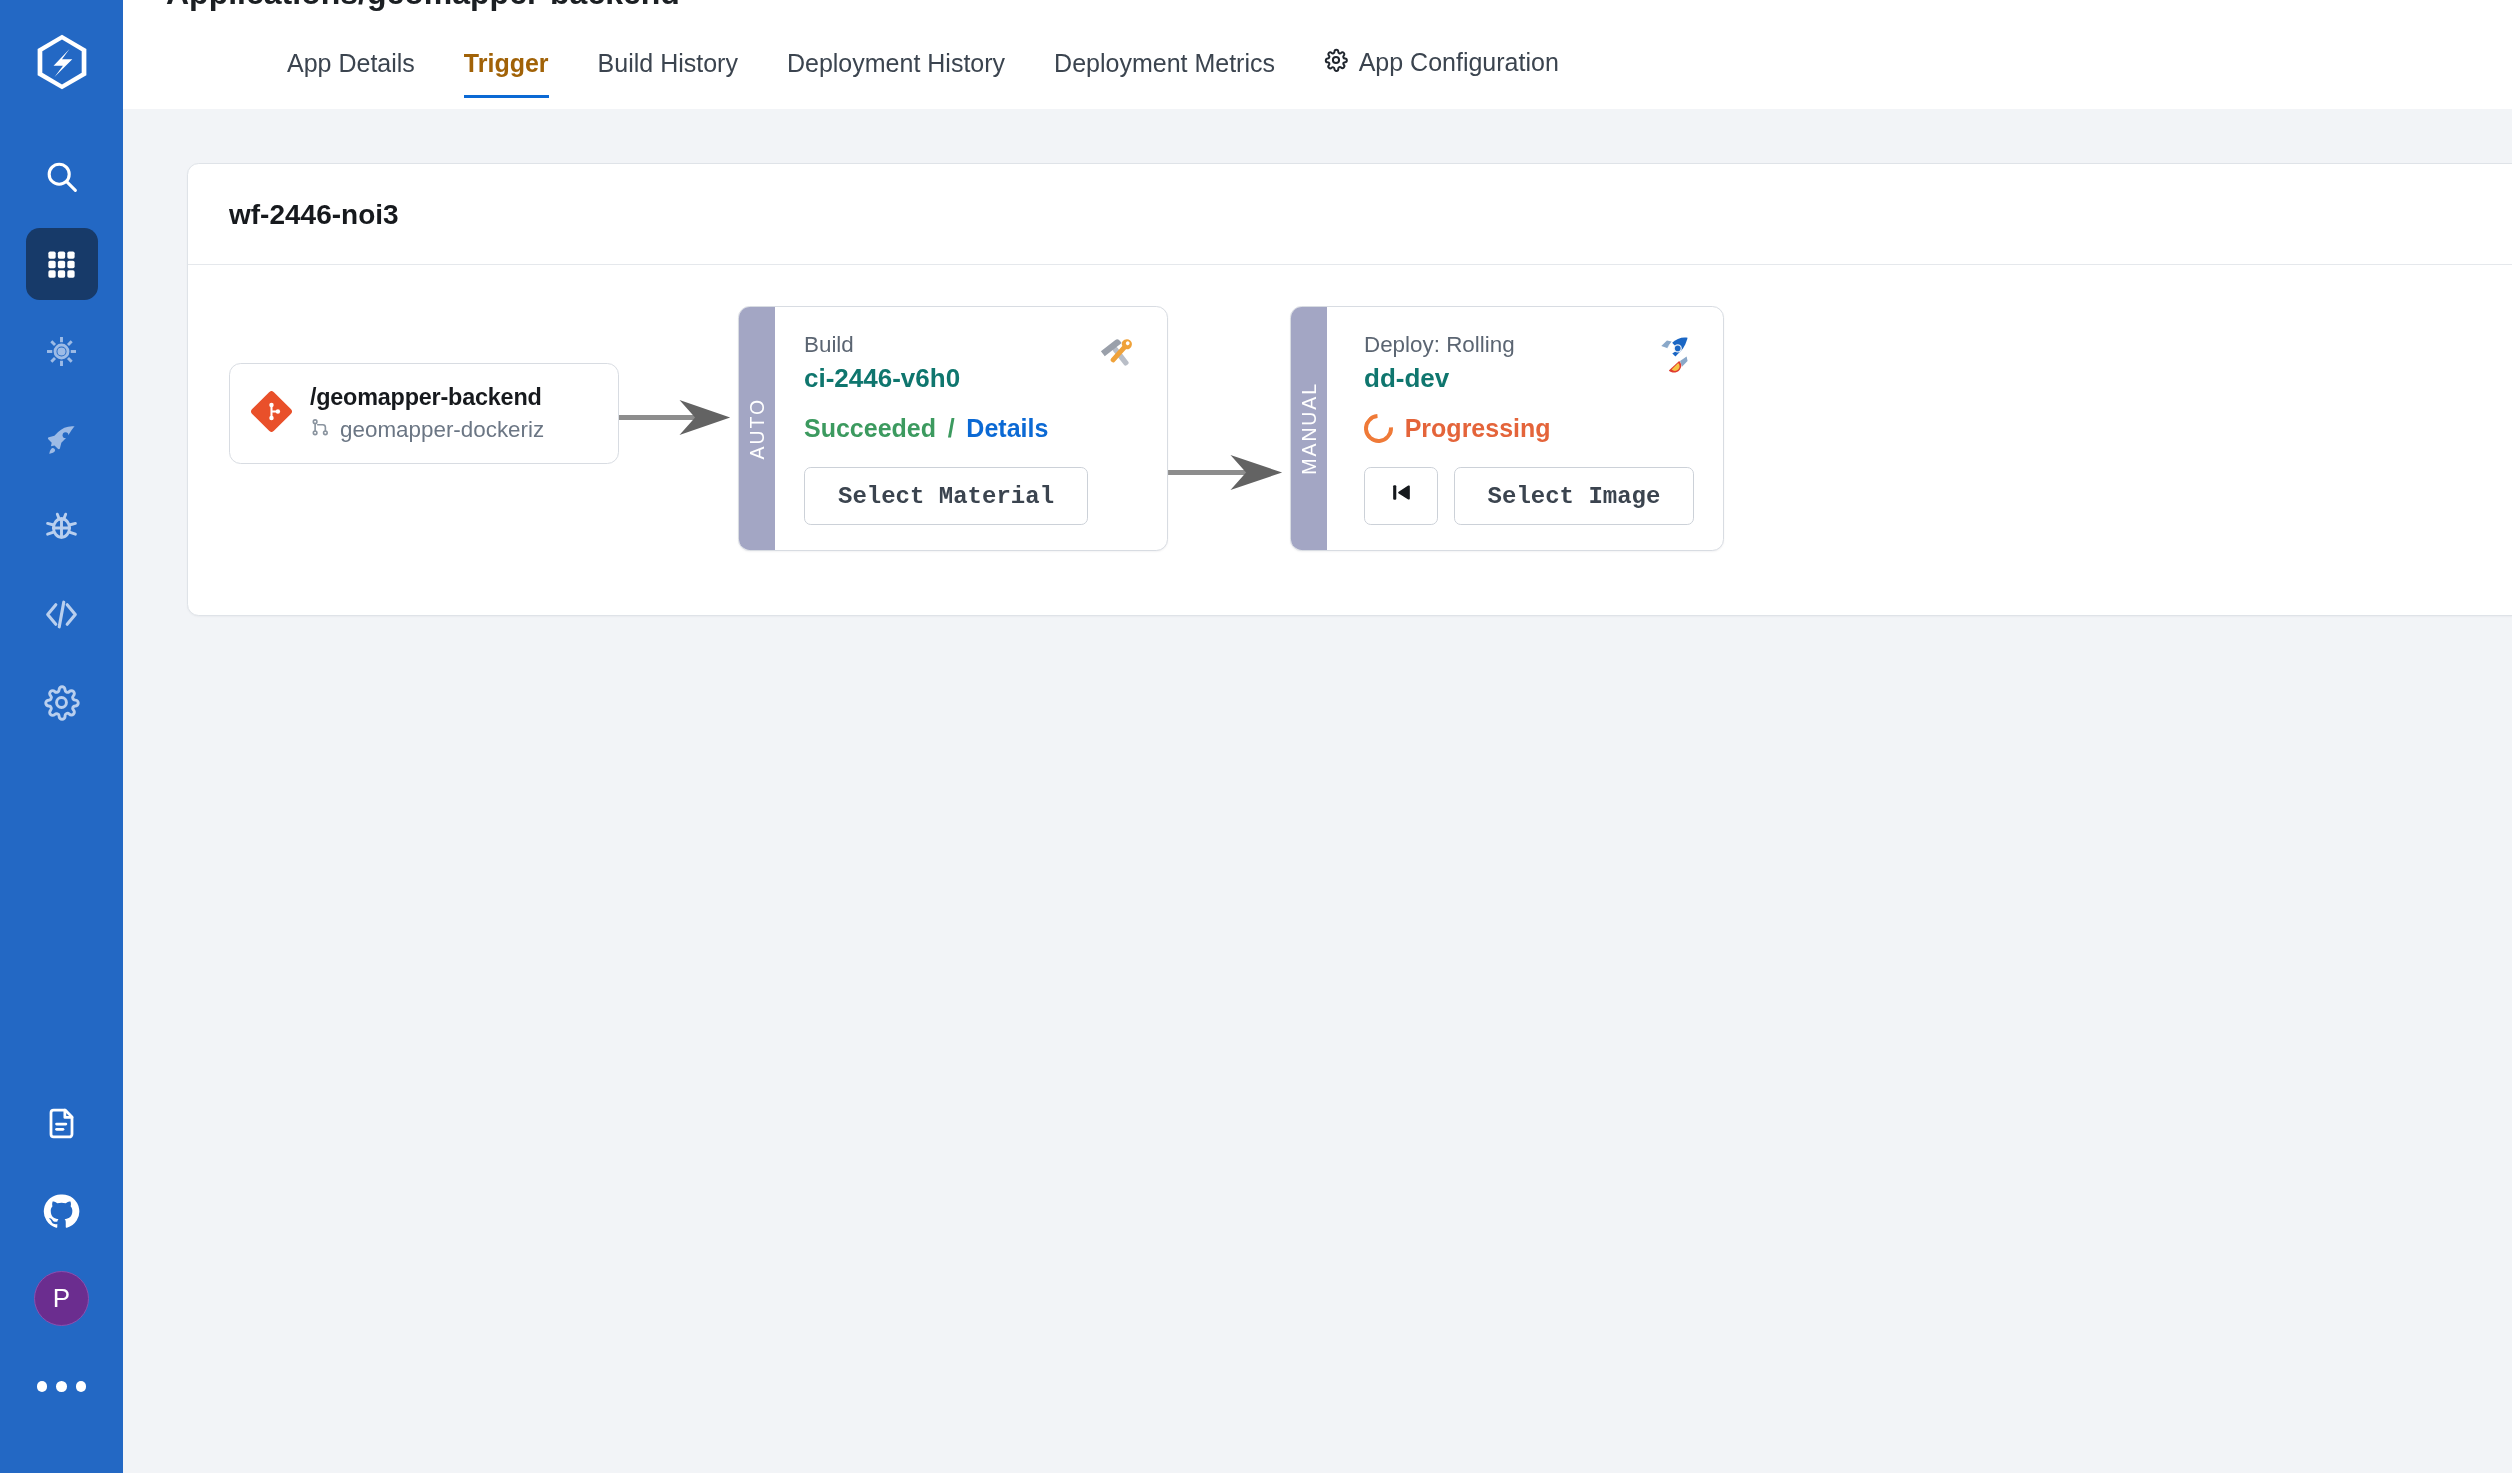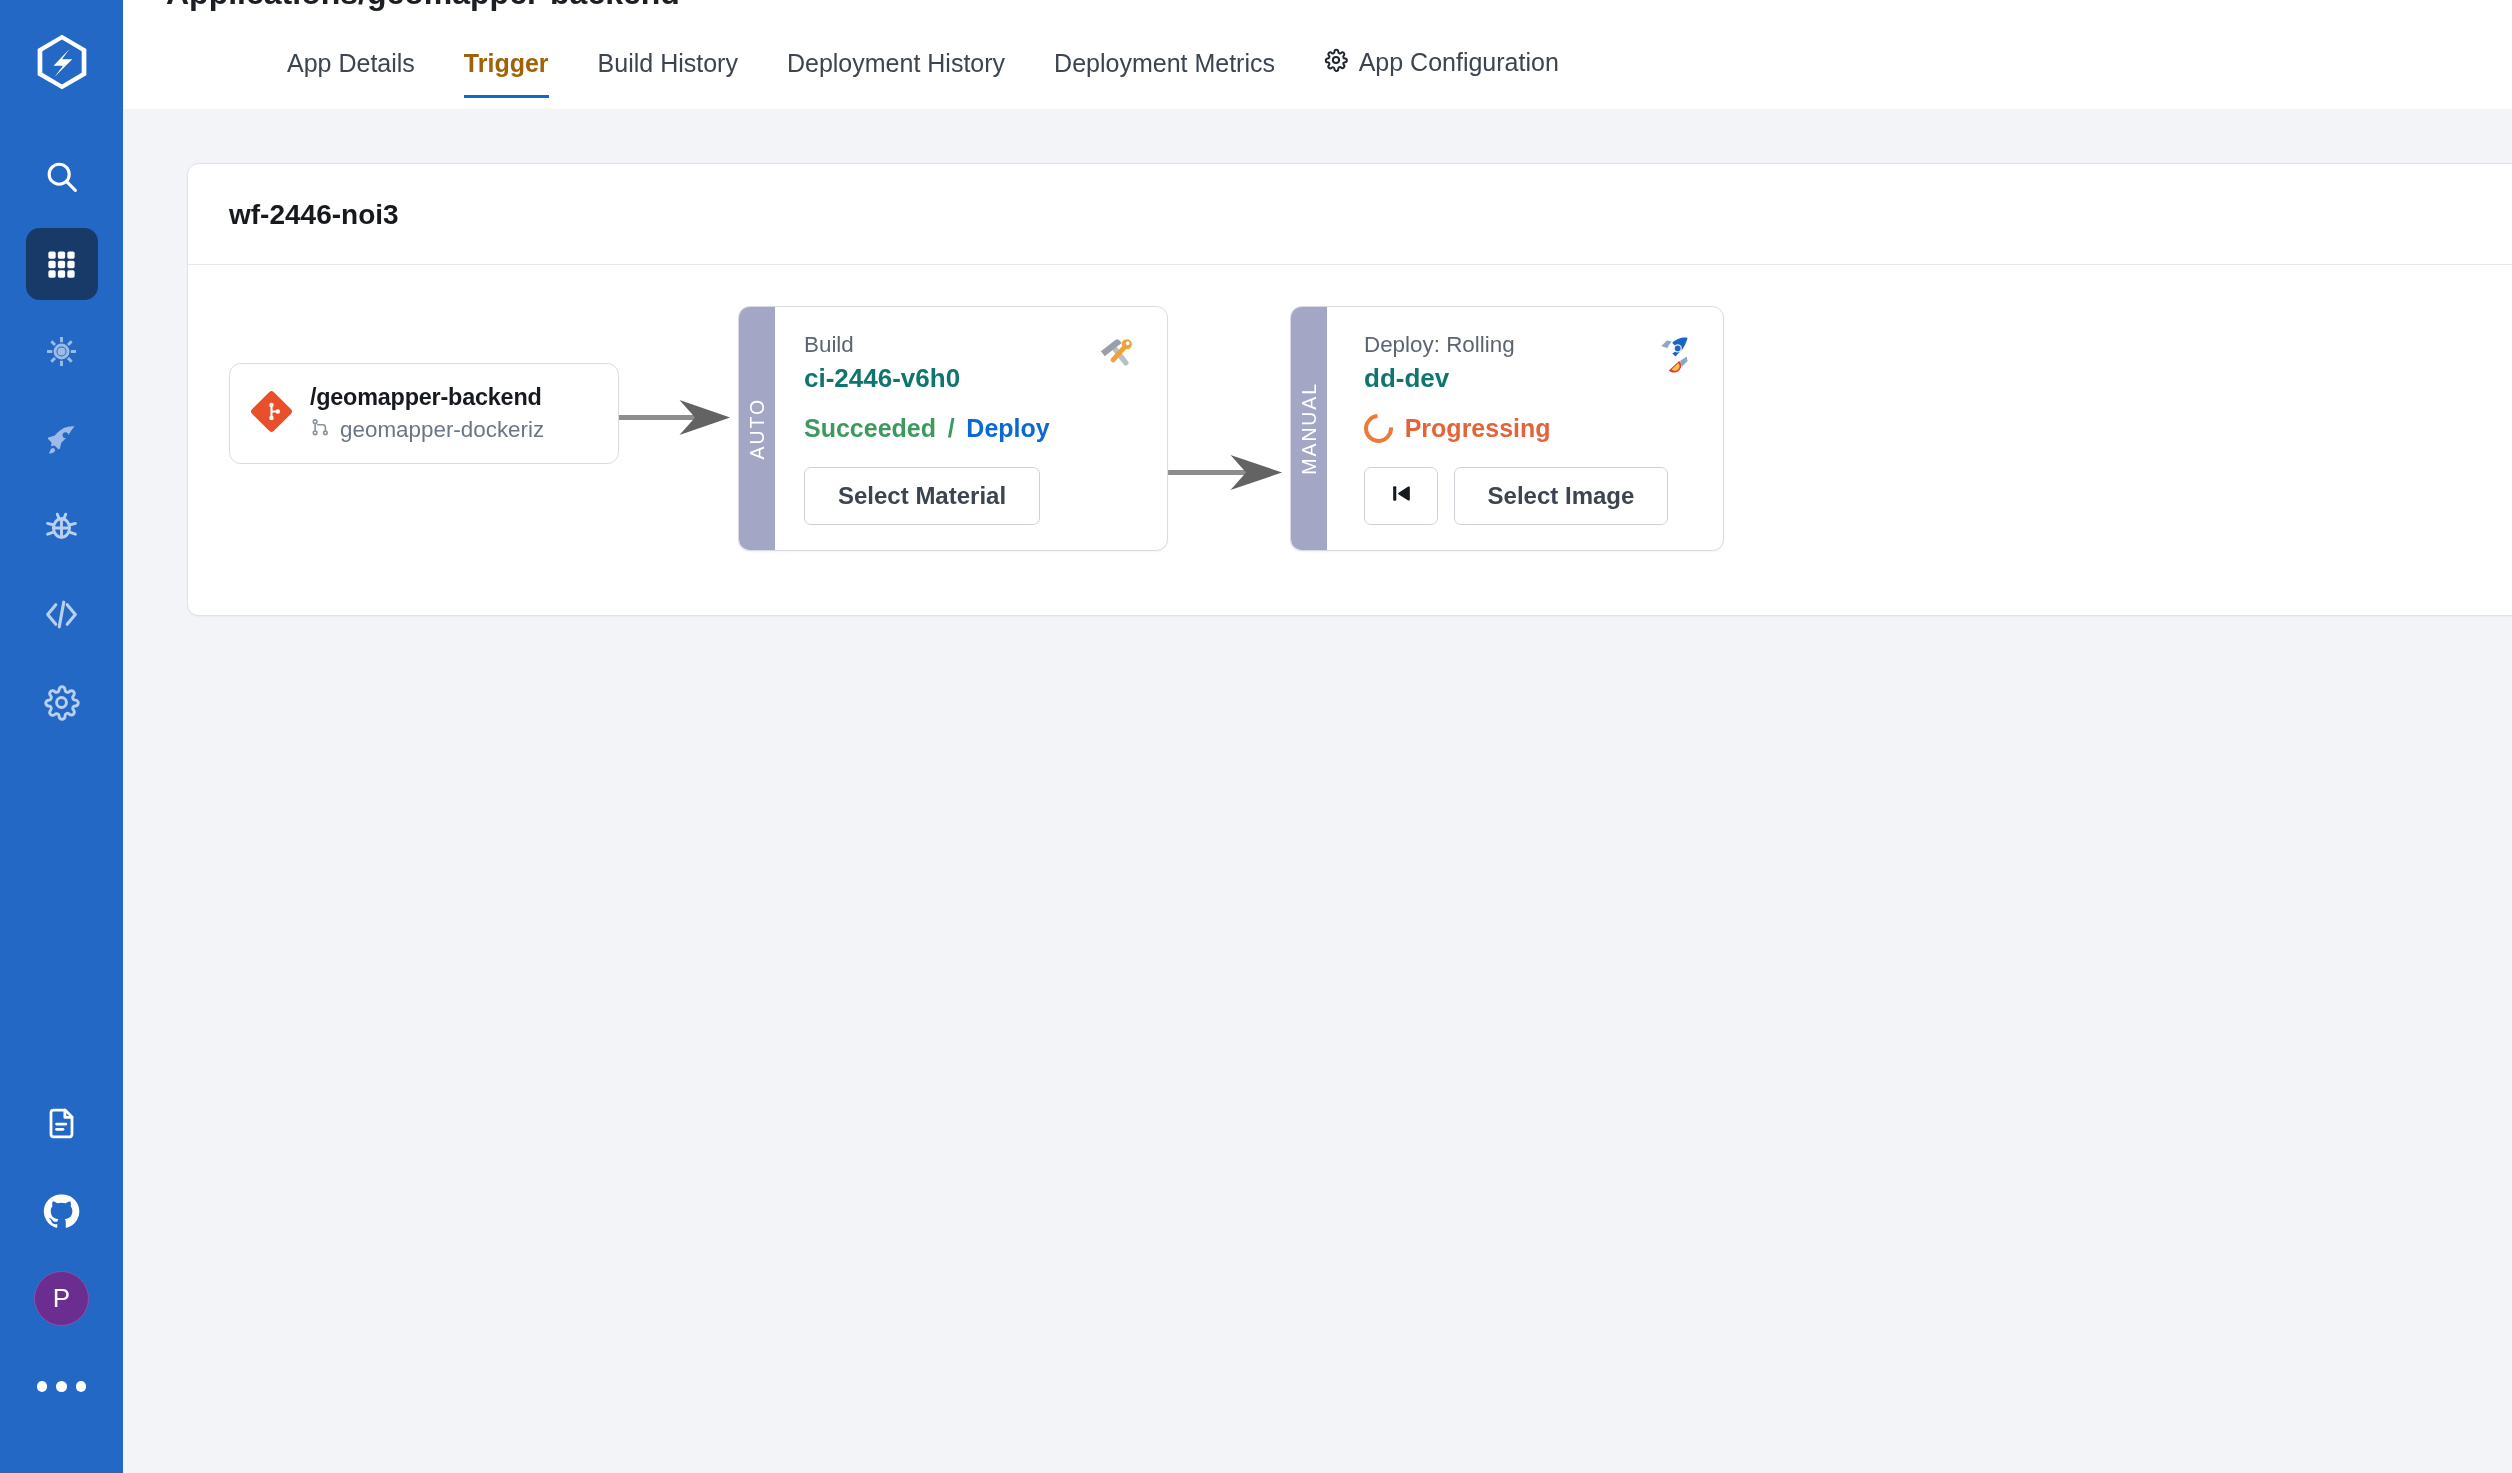--- a/index.html
+++ b/index.html
@@ -178,21 +178,21 @@
   .node-actions { margin-top: 24px; display: flex; gap: 15.6px; }
   .btn {
     border: 1px solid #ccd1d8;
     background: #ffffff;
     border-radius: 6.8px;
     height: 58px;
     padding: 0 33px;
     font-size: 24px;
     font-weight: 700;
     color: #3b444f;
-    font-family: Liberation Sans, sans-serif;
+    font-family: Liberation Mono, monospace;
     cursor: pointer;
     display: flex; align-items: center; justify-content: center;
   }
   .btn.icon-btn { padding: 0; width: 74px; }
   .node-build .node-body { width: 392px; }
   .node-deploy .node-body { width: 388px; margin-left: 8px; }
 
   
   .ring {
     width: 29px; height: 29px;
@@ -433,21 +433,21 @@
                       <rect x="21.5" y="8" width="5.5" height="28" rx="2.4" fill="#efa23a"></rect>
                       <path d="M24 4.5a5.6 5.6 0 0 1 3.6 9.9l-.2.2h-6.8l-.2-.2A5.6 5.6 0 0 1 24 4.5z" fill="#efa23a"></path>
                       <circle cx="24" cy="8.6" r="2.1" fill="#ffffff"></circle>
                     </g>
                   </svg>
                 </span>
               </div>
               <div class="node-status">
                 <span class="st-succeeded">Succeeded</span>
                 <span class="st-sep">/</span>
-                <span class="st-details">Deploy</span>
+                <span class="st-details">Details</span>
               </div>
               <div class="node-actions">
                 <button class="btn">Select Material</button>
               </div>
             </div>
           </div>
 
           <div class="connector to-deploy">
             <svg width="122" height="39" viewBox="0 0 125 40" aria-hidden="true">
               <line x1="0" y1="20" x2="104" y2="20" stroke="#8d8d8d" stroke-width="5"></line>

